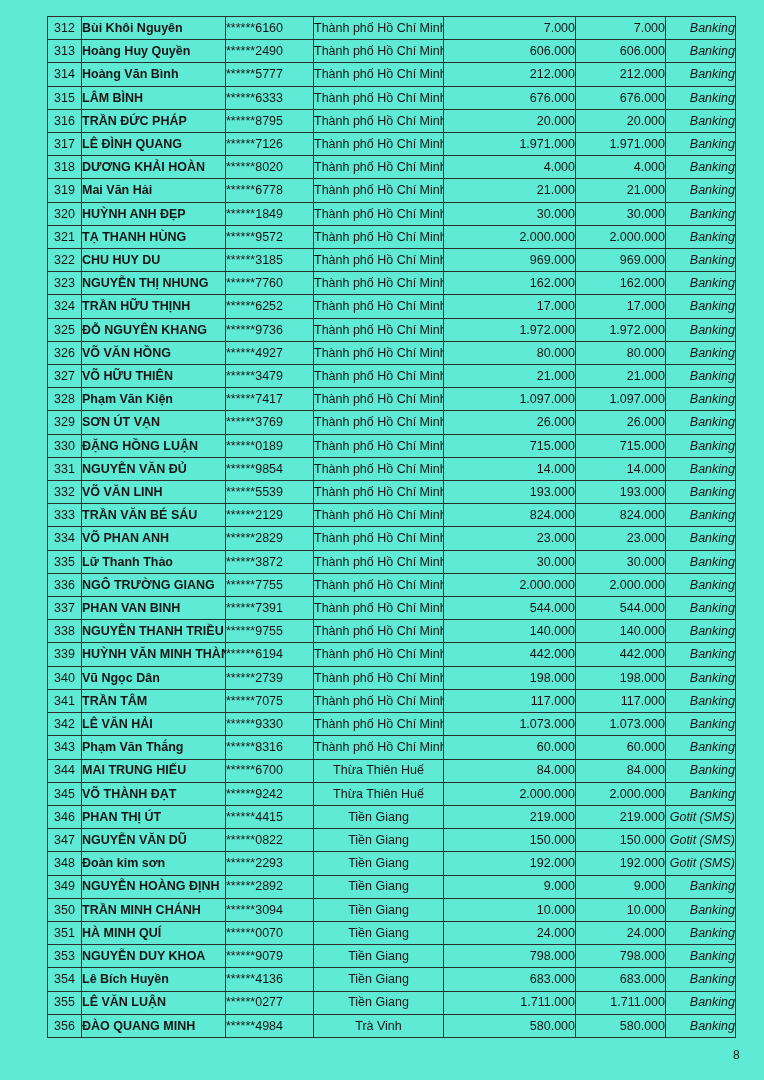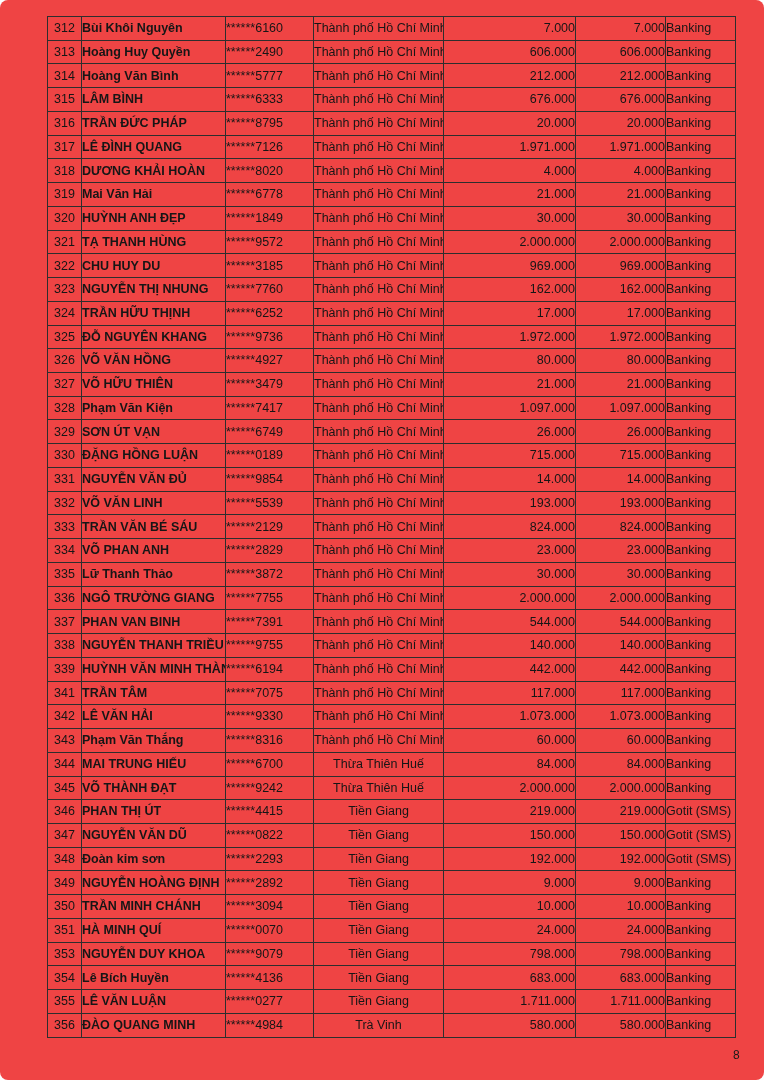--- a/index.html
+++ b/index.html
@@ -3,21 +3,21 @@
 <meta charset="utf-8">
 <style>
   html,body{margin:0;padding:0;}
   body{
     width:764px;height:1080px;
     background:#fdfdfd;
     font-family:"Liberation Sans",sans-serif;
     position:relative;
     -webkit-font-smoothing:antialiased;
   }
-  .sheet{position:absolute;inset:0;background:#ef4444;border-radius:8px;}
+  .sheet{position:absolute;inset:0;background:#5eead4;}
   table.payout{
     position:absolute;left:47px;top:16px;
     width:688px;height:1022px;
     border-collapse:collapse;table-layout:fixed;
   }
   table.payout td{
     border:1px solid #2e2e2e;
     font-size:12.5px;
     color:#161616;
     padding:0;
@@ -26,21 +26,21 @@
     vertical-align:middle;
     line-height:1.15;
   }
   tr.row{height:22.7px;}
   td.c-num{text-align:center;}
   td.c-name{text-align:left;padding-left:4px;font-weight:bold;}
   td.c-acct{text-align:left;vertical-align:top;padding-top:7px;}
   td.c-city{text-align:center;}
   td.c-amt1{text-align:right;padding-right:9px;}
   td.c-amt2{text-align:right;padding-right:7px;vertical-align:top;padding-top:7px;}
-  td.c-method{text-align:left;}
+  td.c-method{text-align:right;font-style:italic;}
   .page-number{
     position:absolute;left:733px;top:1048px;
     font-size:12px;color:#1a1a1a;
   }
 </style>
 </head>
 <body>
 
 <div class="sheet">
 
@@ -204,21 +204,21 @@
     <td class="c-name">Phạm Văn Kiện</td>
     <td class="c-acct">******7417</td>
     <td class="c-city">Thành phố Hồ Chí Minh</td>
     <td class="c-amt1">1.097.000</td>
     <td class="c-amt2">1.097.000</td>
     <td class="c-method">Banking</td>
   </tr>
         <tr class="row">
     <td class="c-num">329</td>
     <td class="c-name">SƠN ÚT VẠN</td>
-    <td class="c-acct">******6749</td>
+    <td class="c-acct">******3769</td>
     <td class="c-city">Thành phố Hồ Chí Minh</td>
     <td class="c-amt1">26.000</td>
     <td class="c-amt2">26.000</td>
     <td class="c-method">Banking</td>
   </tr>
         <tr class="row">
     <td class="c-num">330</td>
     <td class="c-name">ĐẶNG HỒNG LUẬN</td>
     <td class="c-acct">******0189</td>
     <td class="c-city">Thành phố Hồ Chí Minh</td>
@@ -298,20 +298,29 @@
     <td class="c-amt2">140.000</td>
     <td class="c-method">Banking</td>
   </tr>
         <tr class="row">
     <td class="c-num">339</td>
     <td class="c-name">HUỲNH VĂN MINH THÀNH</td>
     <td class="c-acct">******6194</td>
     <td class="c-city">Thành phố Hồ Chí Minh</td>
     <td class="c-amt1">442.000</td>
     <td class="c-amt2">442.000</td>
+    <td class="c-method">Banking</td>
+  </tr>
+        <tr class="row">
+    <td class="c-num">340</td>
+    <td class="c-name">Vũ Ngọc Dân</td>
+    <td class="c-acct">******2739</td>
+    <td class="c-city">Thành phố Hồ Chí Minh</td>
+    <td class="c-amt1">198.000</td>
+    <td class="c-amt2">198.000</td>
     <td class="c-method">Banking</td>
   </tr>
         <tr class="row">
     <td class="c-num">341</td>
     <td class="c-name">TRẦN TÂM</td>
     <td class="c-acct">******7075</td>
     <td class="c-city">Thành phố Hồ Chí Minh</td>
     <td class="c-amt1">117.000</td>
     <td class="c-amt2">117.000</td>
     <td class="c-method">Banking</td>

